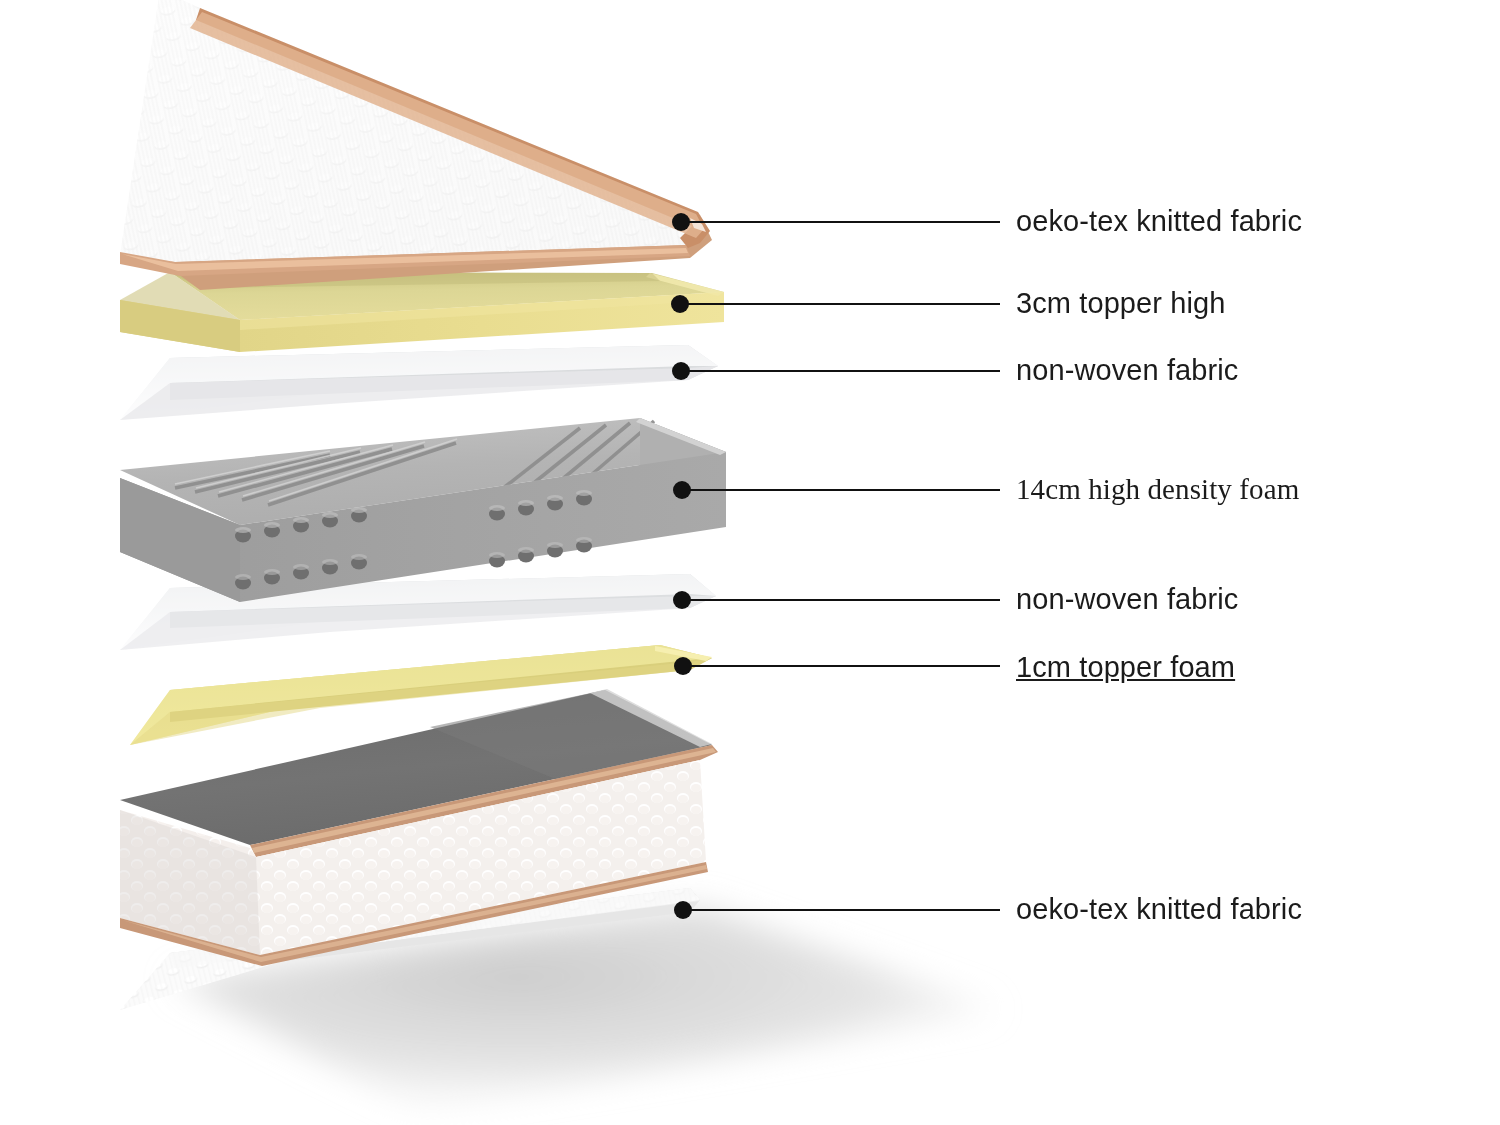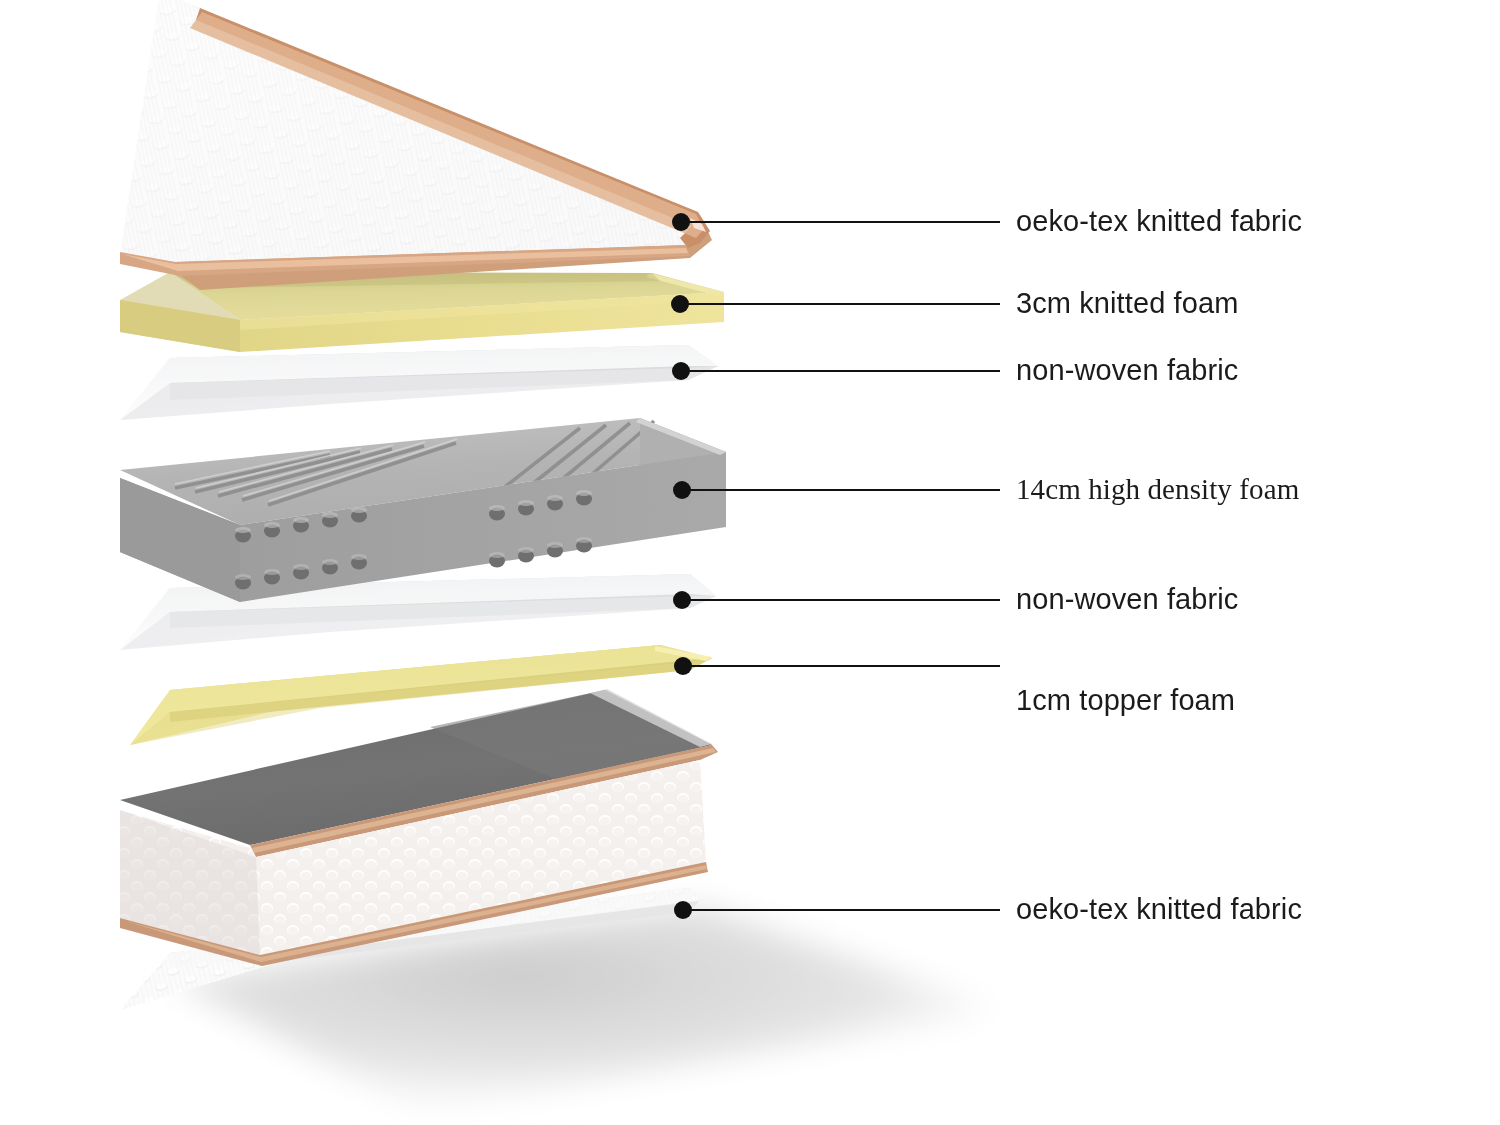--- a/index.html
+++ b/index.html
@@ -328,21 +328,21 @@
         </g>
         <g>
           <line x1="683" y1="910" x2="1000" y2="910" stroke="#111111" stroke-width="2"></line>
           <circle cx="683" cy="910" r="9" fill="#111111"></circle>
         </g>
       </g>
   </svg>
 
   <div id="labels">
       <div class="callout-label" style="left: 1016px; top: 207px;">oeko-tex knitted fabric</div>
-      <div class="callout-label" style="left: 1016px; top: 289px;">3cm knitted foam</div>
+      <div class="callout-label" style="left: 1016px; top: 289px;">3cm topper high</div>
       <div class="callout-label" style="left: 1016px; top: 356px;">non-woven fabric</div>
       <div class="callout-label" style="left: 1016px; top: 475px; font-family: Liberation Serif, serif;">14cm high density foam</div>
       <div class="callout-label" style="left: 1016px; top: 585px;">non-woven fabric</div>
-      <div class="callout-label" style="left: 1016px; top: 686px;">1cm topper foam</div>
+      <div class="callout-label" style="left: 1016px; top: 653px; text-decoration: underline;">1cm topper foam</div>
       <div class="callout-label" style="left: 1016px; top: 895px;">oeko-tex knitted fabric</div>
     </div>
 
 </div>
 
 </body></html>

